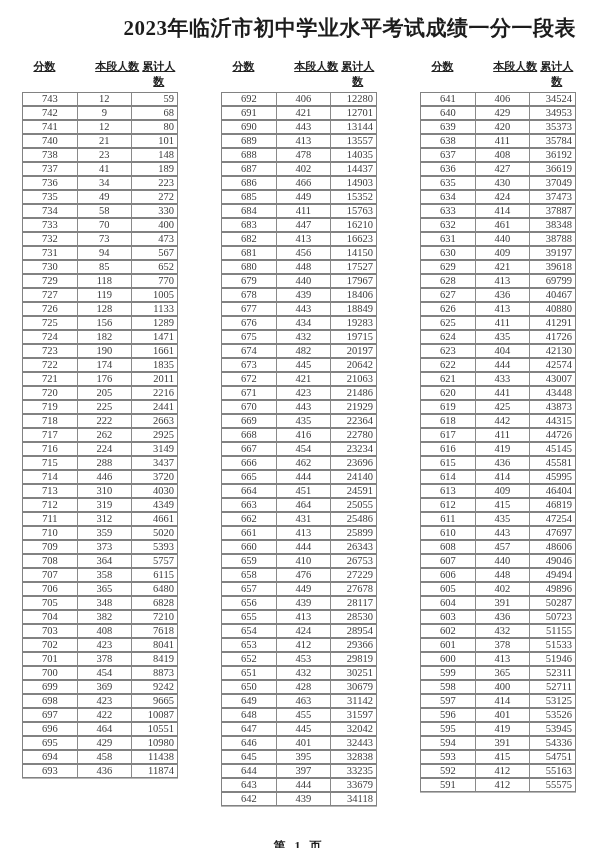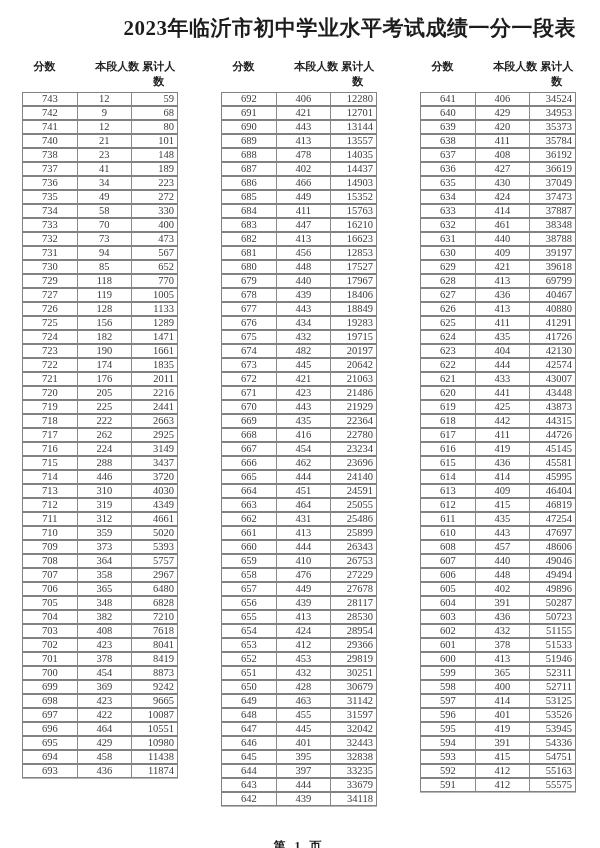--- a/index.html
+++ b/index.html
@@ -29,20 +29,21 @@
   }
   .score-table{
     width:156px;
   }
   .thead{
     display:flex;
     margin-bottom:3px;
     font-weight:700;
     font-size:11px;
     color:#222222;
+    text-decoration:underline;
   }
   .thead .h{display:block;text-align:center;box-sizing:border-box;}
   .trow{
     display:flex;
     box-sizing:border-box;
     height:14px;
     border:1px solid #828282;
     background:#ffffff;
     box-shadow:0 1px 0 #b5b5b5;
   }
@@ -248,21 +249,21 @@
           <span class="c c2">5393</span>
         </div>
         <div class="trow">
           <span class="c c0">708</span>
           <span class="c c1">364</span>
           <span class="c c2">5757</span>
         </div>
         <div class="trow">
           <span class="c c0">707</span>
           <span class="c c1">358</span>
-          <span class="c c2">2967</span>
+          <span class="c c2">6115</span>
         </div>
         <div class="trow">
           <span class="c c0">706</span>
           <span class="c c1">365</span>
           <span class="c c2">6480</span>
         </div>
         <div class="trow">
           <span class="c c0">705</span>
           <span class="c c1">348</span>
           <span class="c c2">6828</span>
@@ -385,21 +386,21 @@
           <span class="c c2">16210</span>
         </div>
         <div class="trow">
           <span class="c c0">682</span>
           <span class="c c1">413</span>
           <span class="c c2">16623</span>
         </div>
         <div class="trow">
           <span class="c c0">681</span>
           <span class="c c1">456</span>
-          <span class="c c2">12853</span>
+          <span class="c c2">14150</span>
         </div>
         <div class="trow">
           <span class="c c0">680</span>
           <span class="c c1">448</span>
           <span class="c c2">17527</span>
         </div>
         <div class="trow">
           <span class="c c0">679</span>
           <span class="c c1">440</span>
           <span class="c c2">17967</span>

